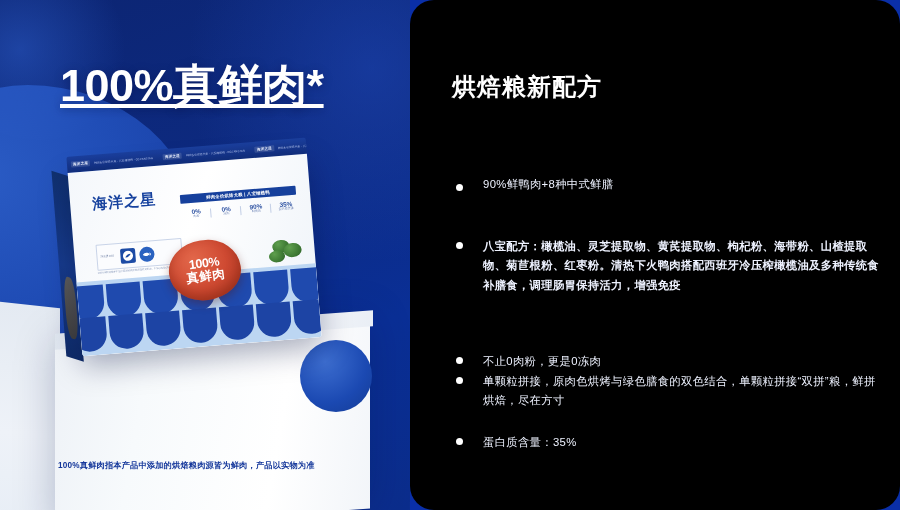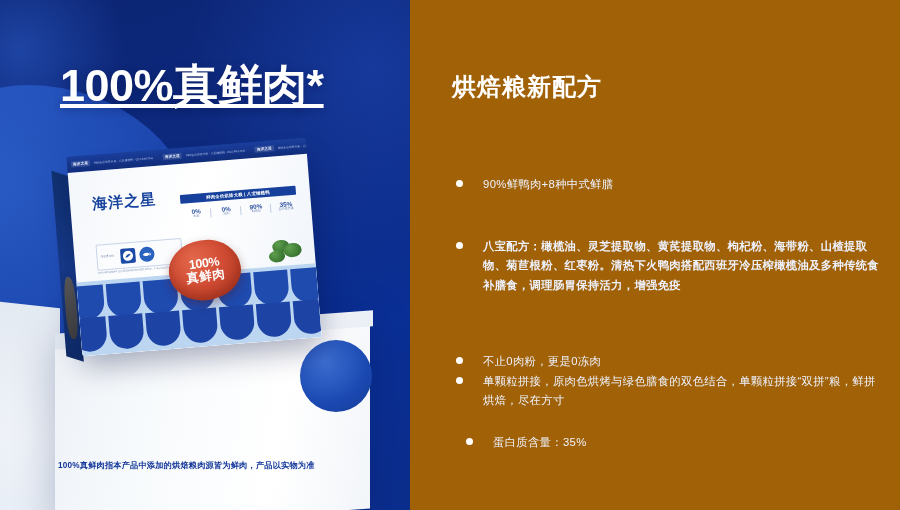--- a/index.html
+++ b/index.html
@@ -168,42 +168,43 @@
   }
   .disclaimer {
     position:absolute; left:58px; top:460px;
     font-size:8.2px; color:#13369a; font-weight:bold; letter-spacing:.2px;
     white-space:nowrap;
   }
 
   
   .right-panel {
     position:absolute; left:410px; top:0; width:490px; height:510px;
-    background:#a16207;
+    background:#000000;
+    border-radius:24px;
   }
   .r-title {
     position:absolute; left:42px; top:70px; width:420px;
     color:#fff; font-size:24px; font-weight:bold; line-height:1.42;
     letter-spacing:1px;
   }
   .bullets { position:absolute; left:46px; top:175px; width:430px; }
   .bullet { position:relative; display:flex; padding-left:0; margin-bottom:0; }
   .dot {
     flex:0 0 auto; width:7px; height:7px; border-radius:50%;
     background:#ffffff; margin-top:5px; margin-right:20px;
   }
   .btext {
     color:#eef2ff; font-size:11.3px; line-height:1.72; letter-spacing:.35px;
     flex:1 1 auto;
   }
-  .b1 { position:absolute; top:0px;   left:0; width:430px; }
+  .b1 { position:absolute; top:0px;   left:0; width:430px;align-items:center; }
   .b2 { position:absolute; top:62px;  left:0; width:432px;font-weight:bold; }
   .b3 { position:absolute; top:145px; left:0; width:430px;margin-top:32px; }
   .b4 { position:absolute; top:197px; left:0; width:420px; }
-  .b5 { position:absolute; top:258px; left:10px; width:430px; }
+  .b5 { position:absolute; top:258px; left:0; width:430px; }
 </style>
 </head>
 <body>
 
 <div class="stage">
 
   <div class="left-panel">
     <div class="blob-a"></div>
     <div class="blob-b"></div>
     <div class="glow-r"></div>

